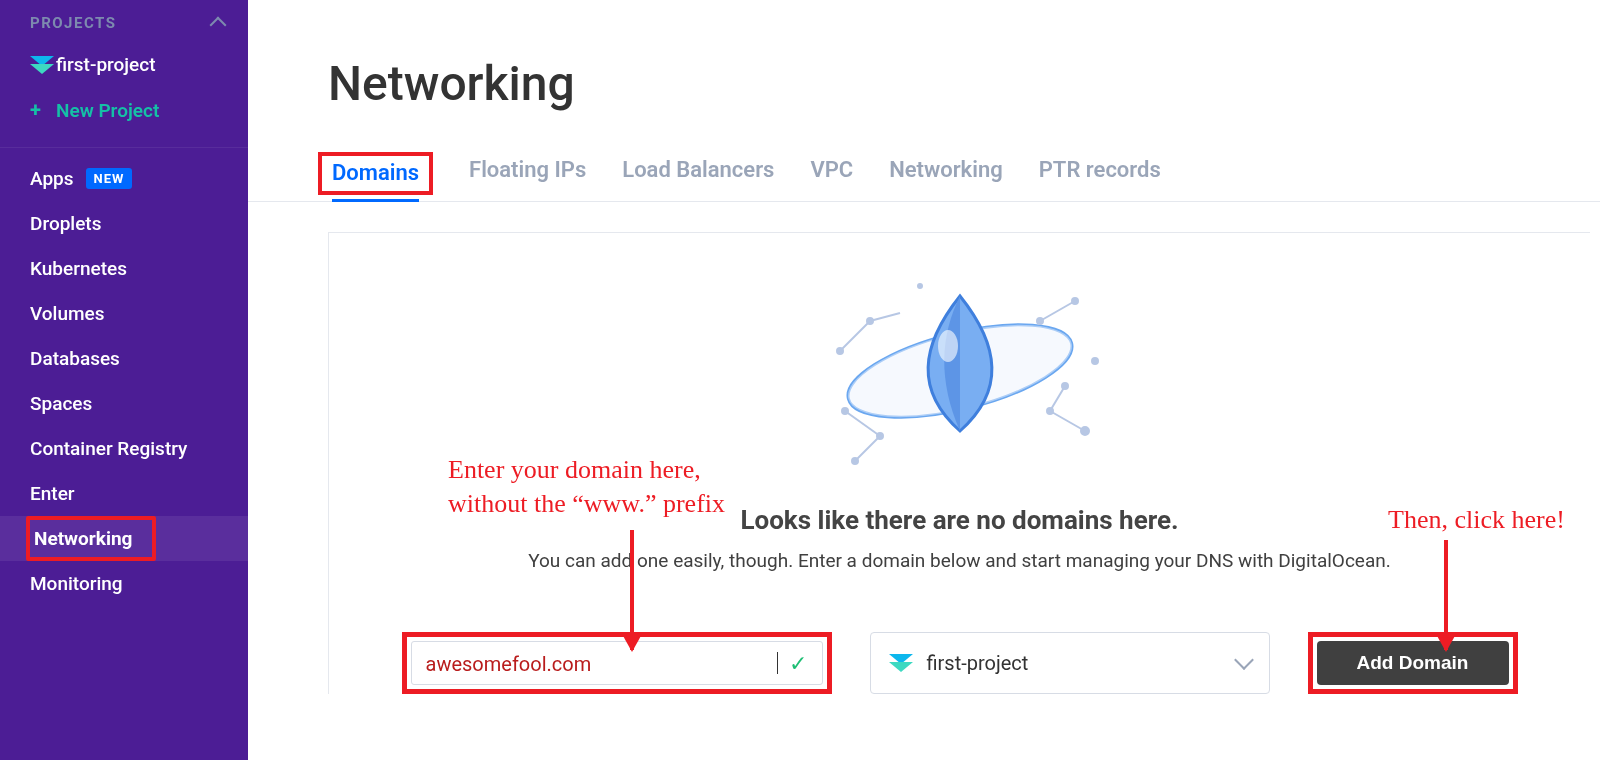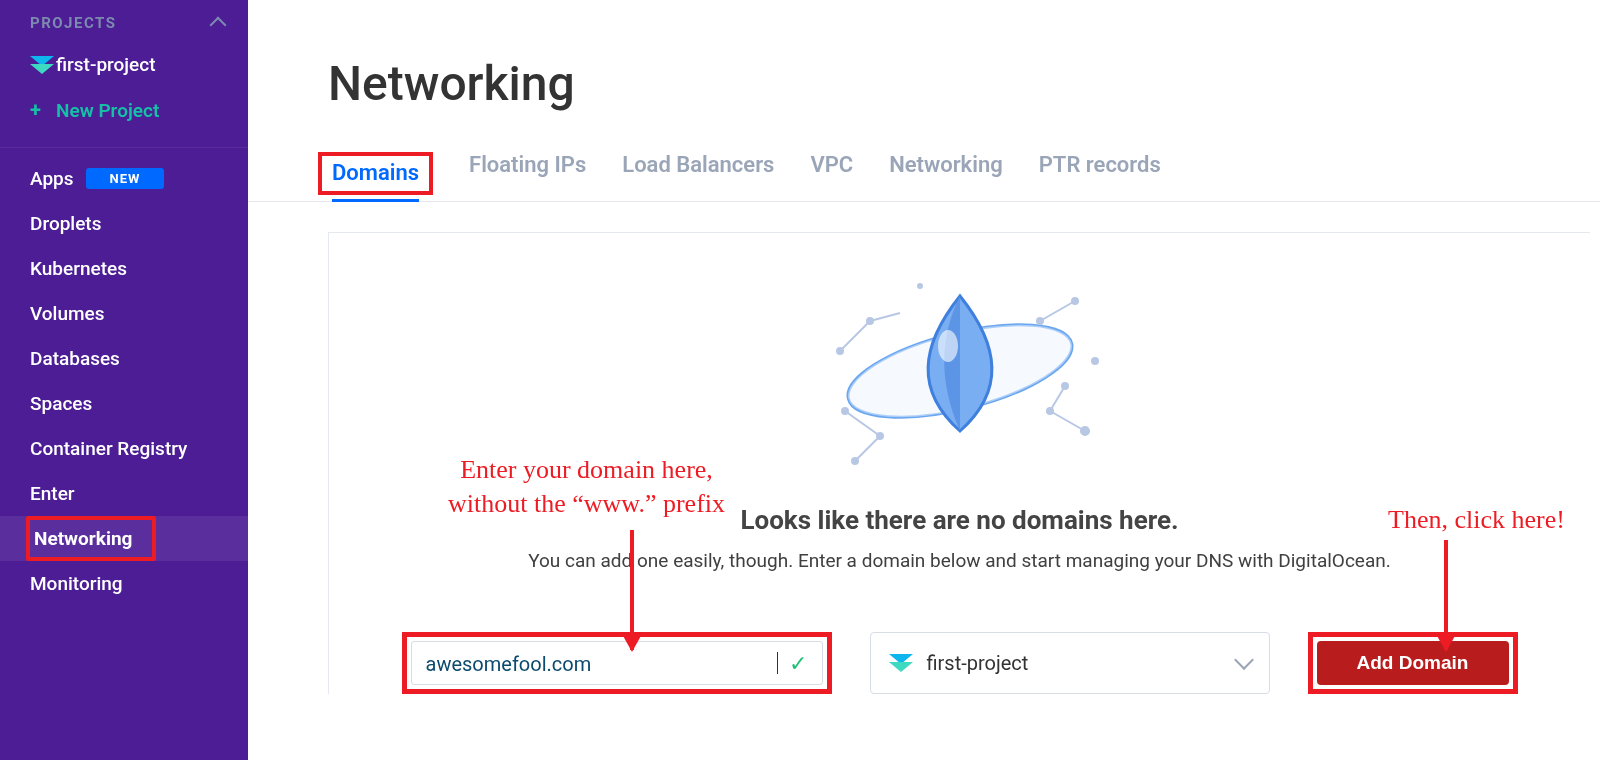--- a/index.html
+++ b/index.html
@@ -91,21 +91,21 @@
     height: 1px;
     background: rgba(255,255,255,0.07);
     margin: 14px 0 8px 0;
   }
   .new-badge {
     background: #0069ff;
     color:#fff;
     font-size:13px;
     font-weight:700;
     letter-spacing:1px;
-    padding:3px 24px;
+    padding:3px 8px;
     border-radius:3px;
     margin-left:12px;
   }
   .side-highlight {
     border: 4px solid #ed1c24;
     border-radius:2px;
     margin: -4px 0 -4px -4px;
     padding: 7px 20px 7px 4px !important;
     display:inline-block;
   }
@@ -126,21 +126,21 @@
     font-size: 48px;
     font-weight: 500;
     color: #333;
     padding: 55px 0 40px 80px;
   }
   .tabs {
     display: flex;
     gap: 36px;
     padding: 0 0 0 70px;
     border-bottom: 1px solid #e5e8ee;
-    align-items: flex-start;
+    align-items: center;
   }
   .tab {
     padding-bottom: 14px;
     font-size: 22px;
     font-weight: 600;
     color: #9aa5b8;
     cursor: pointer;
     position: relative;
   }
   .tab.active {
@@ -206,21 +206,21 @@
     position: relative;
     background:#fff;
   }
   .domain-label {
     font-size: 13px;
     color: #7c869b;
     font-weight:600;
   }
   .domain-value {
     font-size: 20px;
-    color: #0c4a6e;
+    color: #b91c1c;
     border:none;
     outline:none;
     width: 100%;
     padding: 2px 0 0 0;
   }
   .check-icon {
     position: absolute;
     right: 14px;
     top: 50%;
     transform: translateY(-50%);
@@ -252,38 +252,37 @@
     margin-bottom: 6px;
   }
   .add-domain-box {
     border: 5px solid #ed1c24;
     padding: 4px;
     flex: 0 0 210px;
   }
   .add-domain-btn {
     width: 100%;
     height: 100%;
-    background: #b91c1c;
+    background: #404040;
     color: #fff;
     border: none;
     border-radius: 4px;
     font-size: 19px;
     font-weight: 700;
     cursor: pointer;
   }
 
   
   .annot {
     position: absolute;
     color: #ed1c24;
     font-family: Georgia, "Times New Roman", serif;
     font-size: 26px;
     line-height: 1.3;
     pointer-events: none;
-    text-align: center;
   }
   .arrow-down {
     width: 4px;
     background: #ed1c24;
     position: absolute;
     pointer-events: none;
   }
   .arrow-down::after {
     content:"";
     position:absolute;

